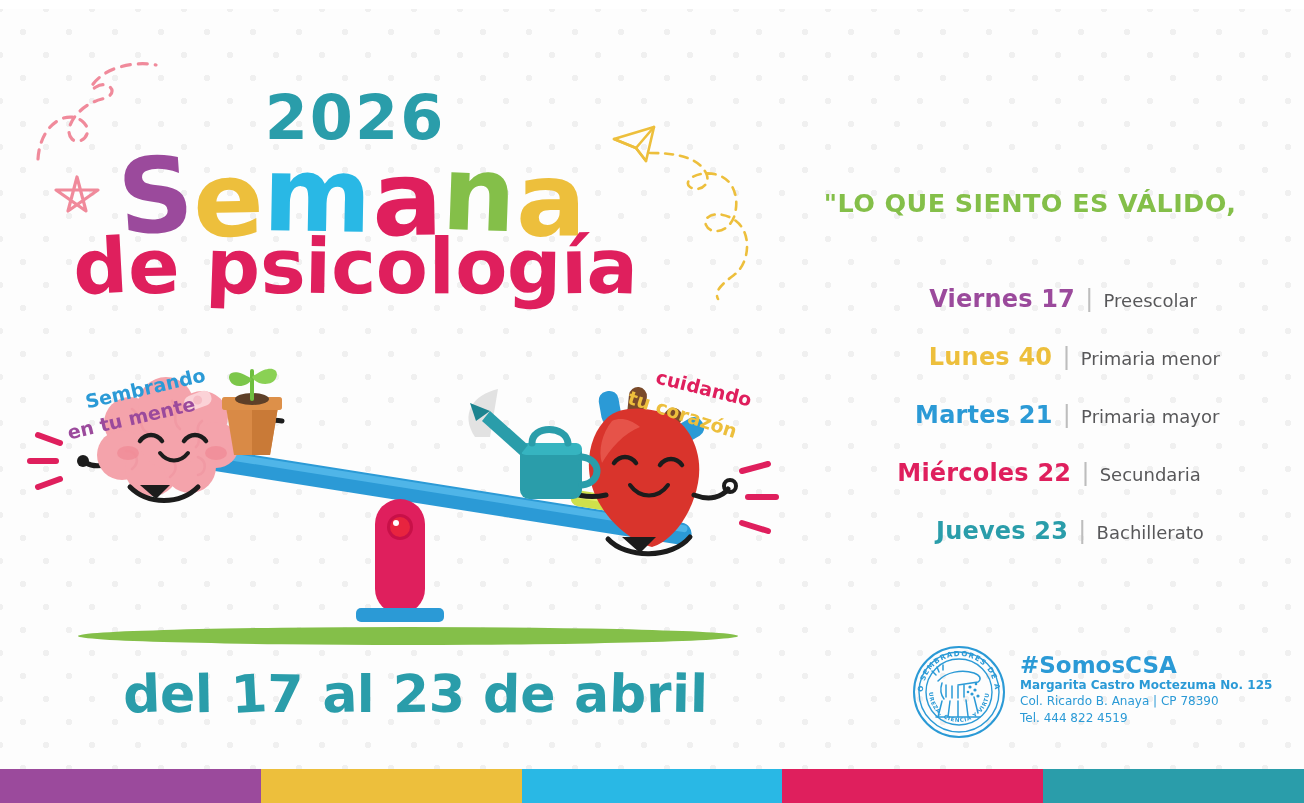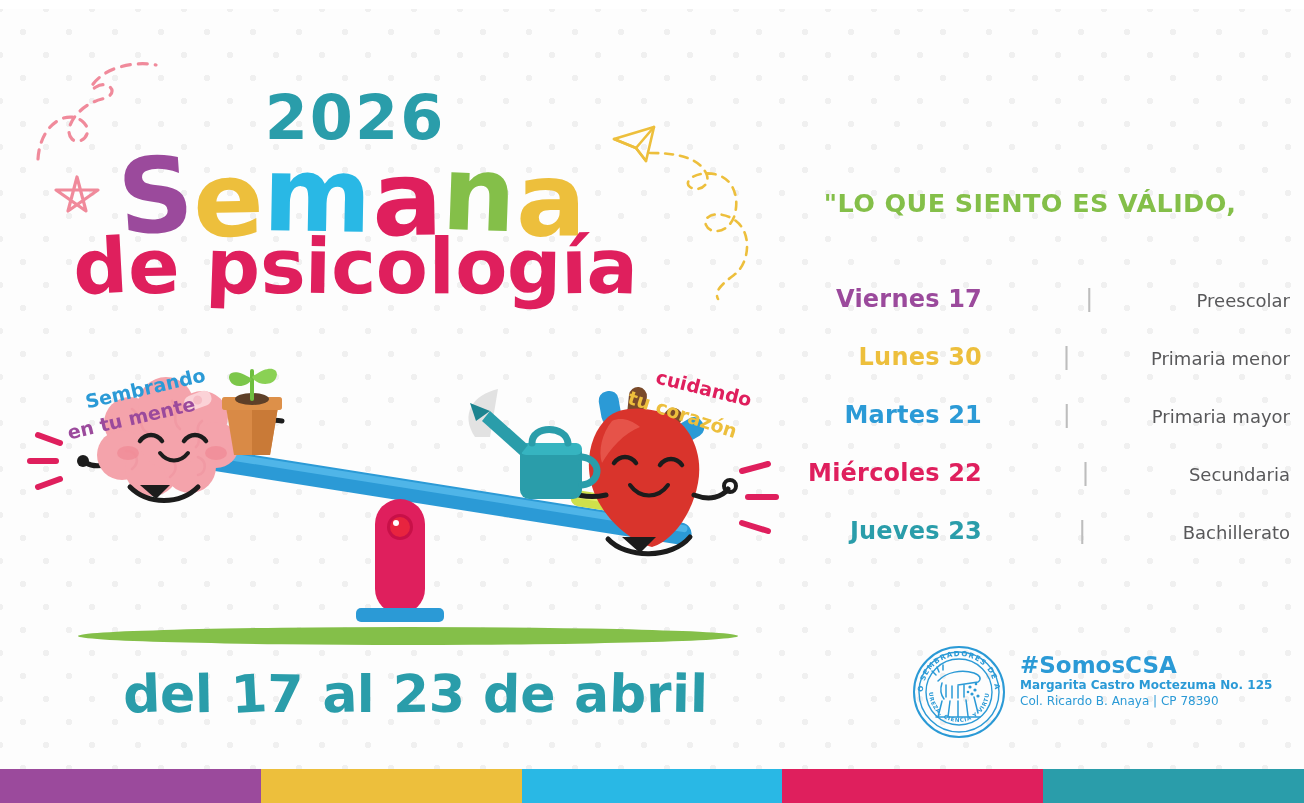--- a/index.html
+++ b/index.html
@@ -75,21 +75,21 @@
     font-weight:bold;
     font-size:25.5px;
     line-height:1.28;
     color:#84bf49;
     letter-spacing:0.4px;
   }
   #schedule {
     position:absolute; left:770px; top:275px; width:520px;
   }
   .sched-row {
-    display:flex; align-items:baseline; justify-content:space-between;
+    display:flex; align-items:baseline; justify-content:center;
     height:58px;
   }
   .sched-day {
     font-family:"DejaVu Sans", sans-serif;
     font-weight:bold; font-size:24px;
     text-align:right; width:212px;
     white-space:nowrap;
     letter-spacing:0.2px;
   }
   .sched-sep { color:#bdbdbd; font-size:25px; padding:0 11px; font-weight:300; }
@@ -171,21 +171,21 @@
     <div>"LO QUE SIENTO ES VÁLIDO,</div>
   </div>
 
   <div id="schedule">
     <div class="sched-row">
       <span class="sched-day" style="color:#9b4a9c">Viernes 17</span>
       <span class="sched-sep">|</span>
       <span class="sched-level">Preescolar</span>
     </div>
     <div class="sched-row">
-      <span class="sched-day" style="color:#edbf3c">Lunes 30</span>
+      <span class="sched-day" style="color:#edbf3c">Lunes 40</span>
       <span class="sched-sep">|</span>
       <span class="sched-level">Primaria menor</span>
     </div>
     <div class="sched-row">
       <span class="sched-day" style="color:#2b9ad6">Martes 21</span>
       <span class="sched-sep">|</span>
       <span class="sched-level">Primaria mayor</span>
     </div>
     <div class="sched-row">
       <span class="sched-day" style="color:#df1f5d">Miércoles 22</span>
@@ -362,20 +362,21 @@
         <circle cx="60" cy="49" r="1.6"></circle>
           <circle cx="66" cy="51" r="1.6"></circle>
         <circle cx="56" cy="47" r="1.3"></circle>
           <circle cx="64" cy="39" r="1.3"></circle>
       </g>
     </svg>
     <div id="brand-text">
       <div id="hashtag">#SomosCSA</div>
       <div class="addr b">Margarita Castro Moctezuma No. 125</div>
       <div class="addr">Col. Ricardo B. Anaya | CP 78390</div>
+      <div class="addr">Tel. 444 822 4519</div>
     </div>
   </div>
 
   <div id="bottombar">
     <div style="background:#9b4a9c"></div>
     <div style="background:#edbf3c"></div>
     <div style="background:#29b8e5"></div>
     <div style="background:#df1f5d"></div>
     <div style="background:#2a9daa"></div>
   </div>

